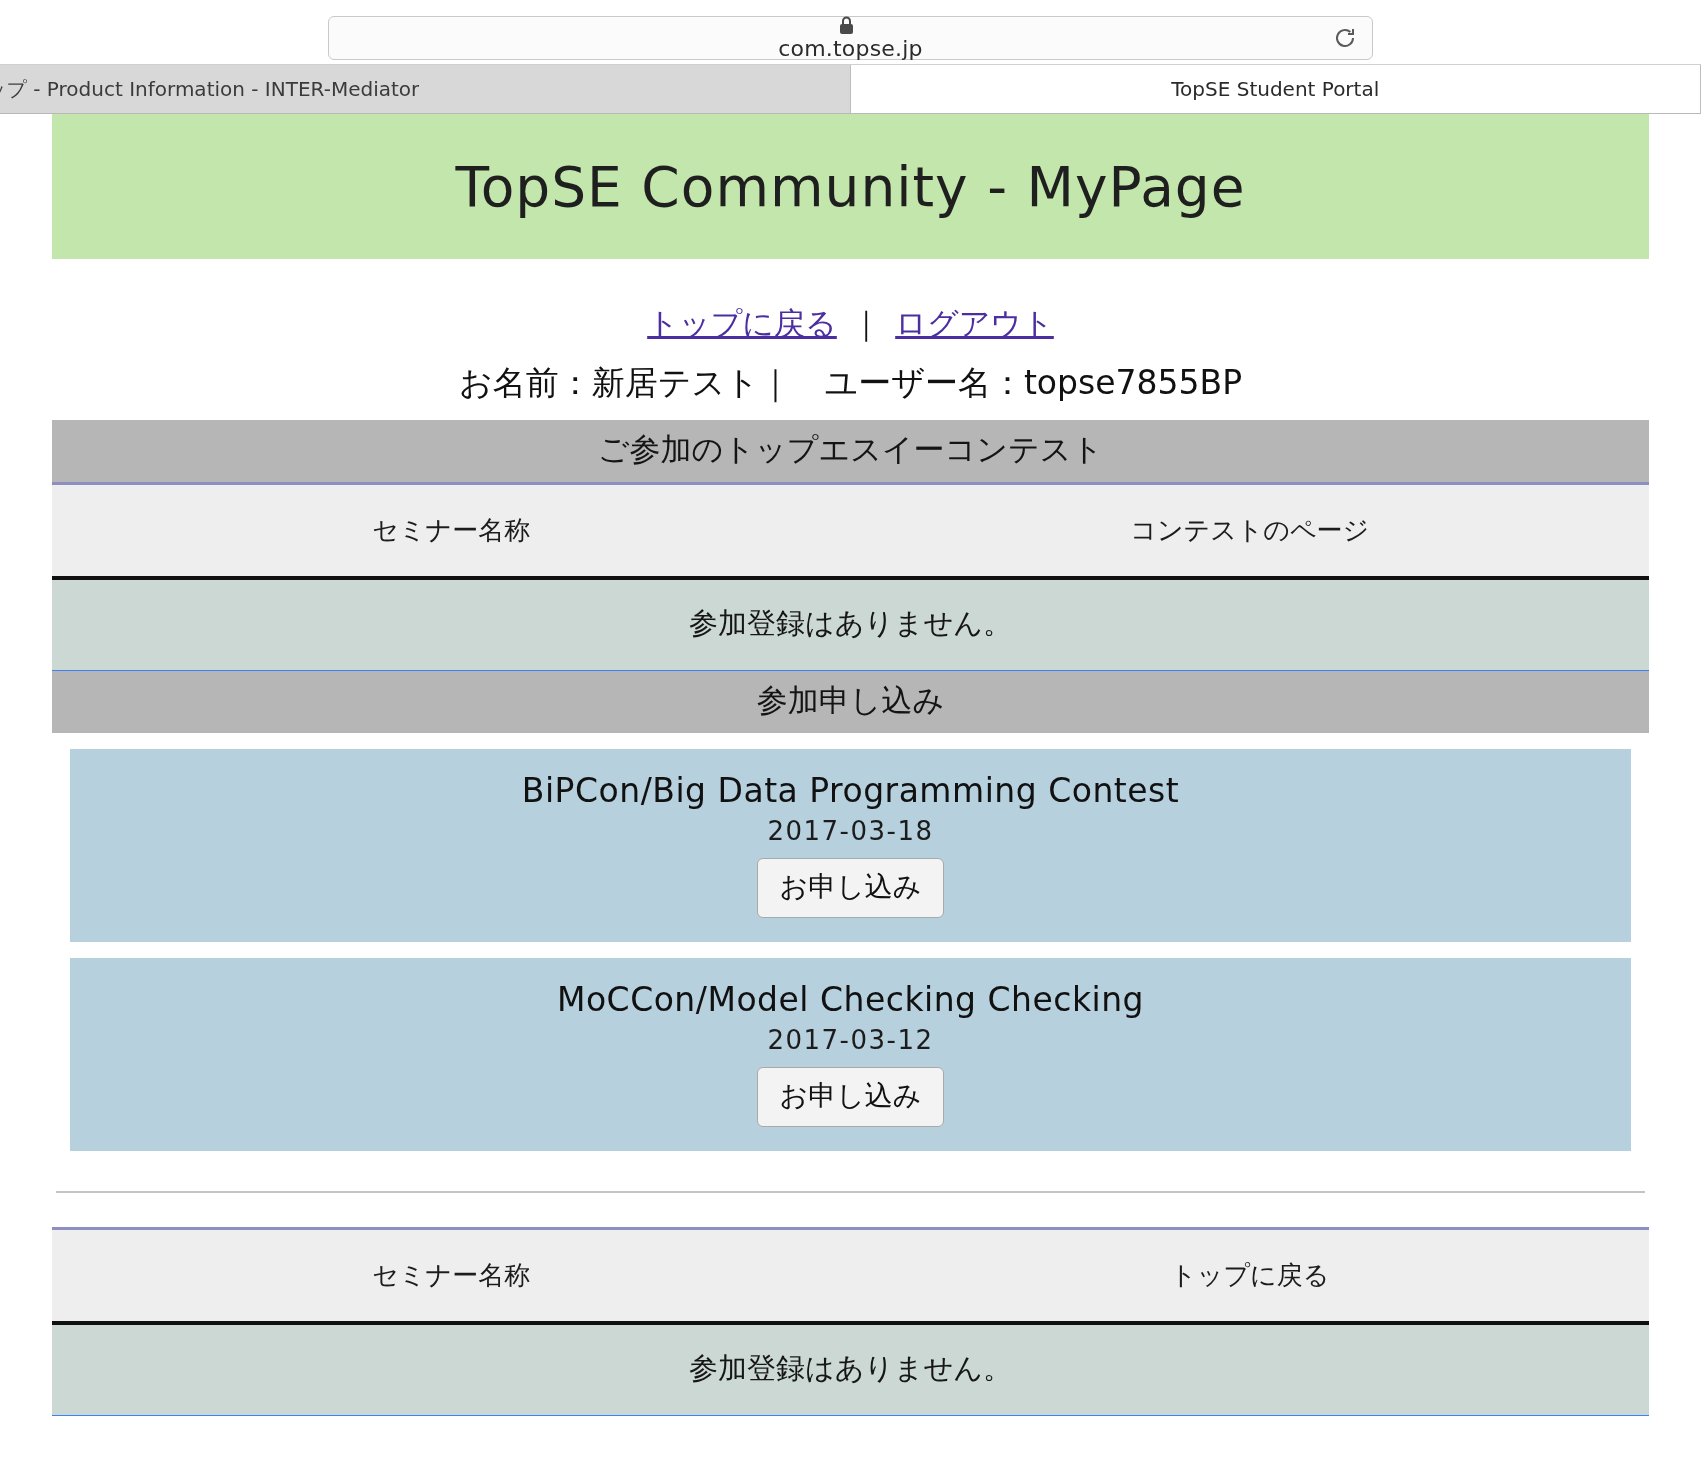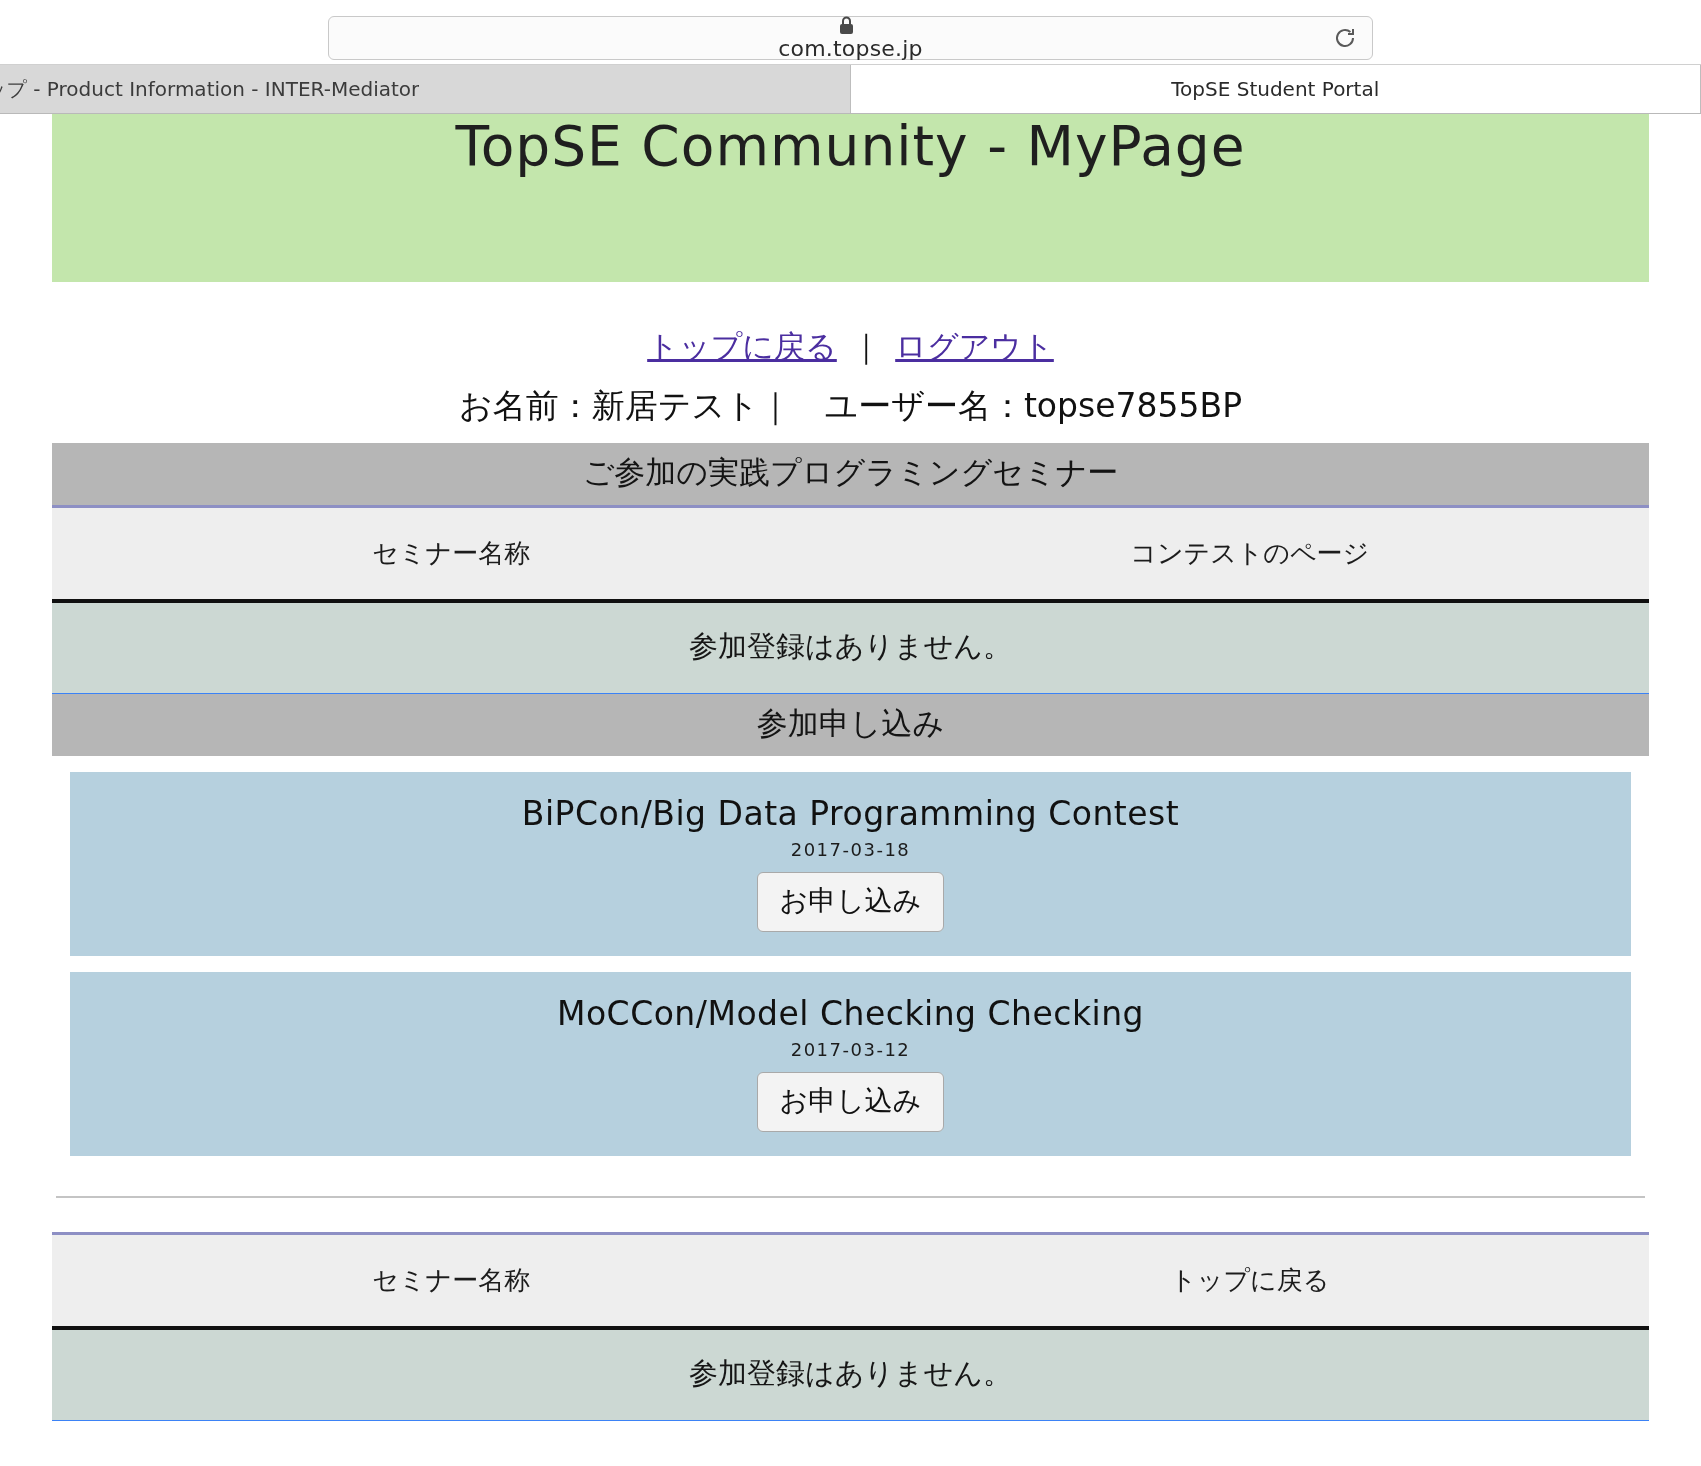--- a/index.html
+++ b/index.html
@@ -102,22 +102,23 @@
   
   .page {
     padding: 0;
     background: #ffffff;
   }
   .page-inner {
     margin: 0 52px 0 52px;
   }
   .page-header {
     background: #c3e6ac;
-    height: 168px;
-    display: flex;
+    height: 145px;
+    display: flex;
+    align-items: center;
     justify-content: center;
   }
   .page-header .title {
     font-size: 55px;
     color: #1f1f1f;
     letter-spacing: 1px;
     font-weight: normal;
   }
 
   .navlinks {
@@ -182,21 +183,21 @@
     margin: 16px 18px 6px 18px;
     padding: 22px 0 24px 0;
     text-align: center;
   }
   .entry-card .entry-title {
     font-size: 33px;
     color: #111;
     letter-spacing: 0.5px;
   }
   .entry-card .entry-date {
-    font-size: 18px;
+    font-size: 26px;
     color: #1c1c1c;
     margin-top: 6px;
     letter-spacing: 1.5px;
   }
   .entry-card .apply-btn {
     margin-top: 12px;
     display: inline-block;
     background: #f3f3f3;
     border: 1px solid #a9a9a9;
     border-radius: 6px;
@@ -254,21 +255,21 @@
     <div class="page-header">
       <div class="title">TopSE Community - MyPage</div>
     </div>
 
     <div class="navlinks">
       <a href="#">トップに戻る</a><span class="sep">｜</span><a href="#">ログアウト</a>
     </div>
 
     <div class="userline">お名前：新居テスト｜　ユーザー名：topse7855BP</div>
 
-    <div class="section-bar">ご参加の実践プログラミングセミナー</div>
+    <div class="section-bar">ご参加のトップエスイーコンテスト</div>
     <table class="tbl">
       <tbody>
           <tr class="hdr-row">
         <td>セミナー名称</td>
         <td>コンテストのページ</td>
       </tr>
       <tr class="empty-row">
         <td colspan="2">参加登録はありません。</td>
       </tr>
     </tbody>

